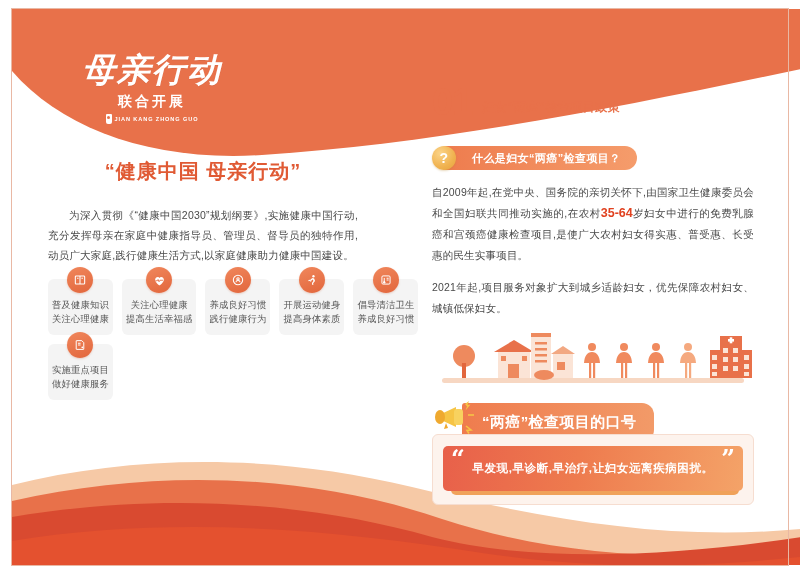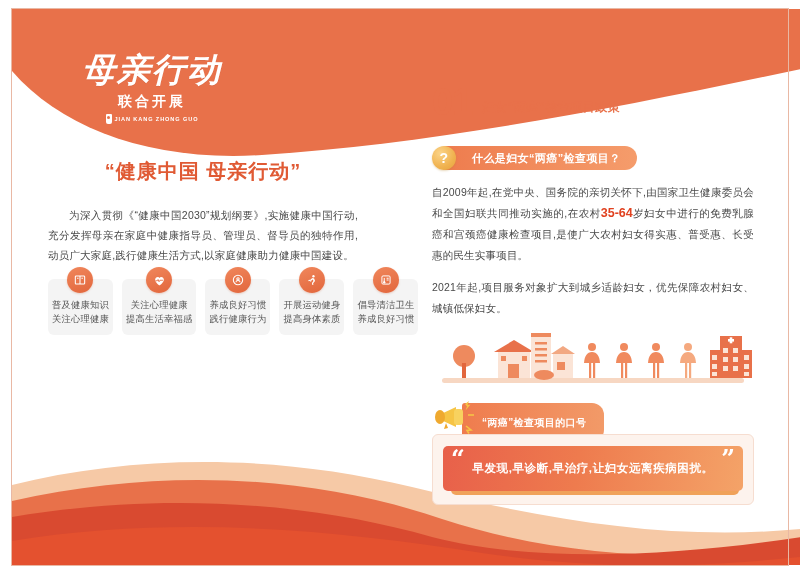--- a/index.html
+++ b/index.html
@@ -249,21 +249,21 @@
   .m-banner {
     position: absolute;
     left: 30px; top: 3px;
     display: inline-flex;
     align-items: center;
     height: 39px;
     padding: 0 18px 0 20px;
     border-radius: 3px 12px 12px 3px;
     background: linear-gradient(90deg, #EF7C4E 0%, #F29A68 100%);
     color: #ffffff;
-    font-size: 10px;
+    font-size: 15px;
     font-weight: 700;
     letter-spacing: .4px;
   }
   .megaphone {
     position: absolute;
     left: 0; top: 0;
     width: 48px; height: 34px;
     z-index: 3;
   }
   .megaphone svg { display: block; }
@@ -403,20 +403,32 @@
             <rect x="5" y="5" width="14" height="14" rx="2"></rect>
             <path d="M9 8.5v4.5l-1.5 4h3l-1.5-4" fill="#fff"></path>
             <line x1="13" y1="9" x2="16.5" y2="9"></line>
               <line x1="13" y1="12" x2="16.5" y2="12"></line>
           </svg>
         </span>
         <div class="task-line">倡导清洁卫生</div>
         <div class="task-line">养成良好习惯</div>
       </div>
 
+      <div class="task-card">
+        <span class="task-icon">
+          <svg width="14" height="14" viewBox="0 0 24 24" fill="none" stroke="#fff" stroke-width="1.7">
+            <path d="M6 4.5h9l3.5 3.5V19a.5.5 0 0 1-.5.5H6a.5.5 0 0 1-.5-.5V5a.5.5 0 0 1 .5-.5z"></path>
+            <line x1="8.5" y1="9" x2="13" y2="9"></line>
+              <line x1="8.5" y1="12" x2="13" y2="12"></line>
+            <circle cx="16" cy="16" r="1.6" fill="#fff" stroke="none"></circle>
+          </svg>
+        </span>
+        <div class="task-line">实施重点项目</div>
+        <div class="task-line">做好健康服务</div>
+      </div>
 
     </div>
   </div>
 
   <div class="right-col">
 
     <div class="sec-head">
       <span class="sec-num">01</span>
       <span class="sec-title">妇女“两癌”检查项目政策</span>
     </div>

